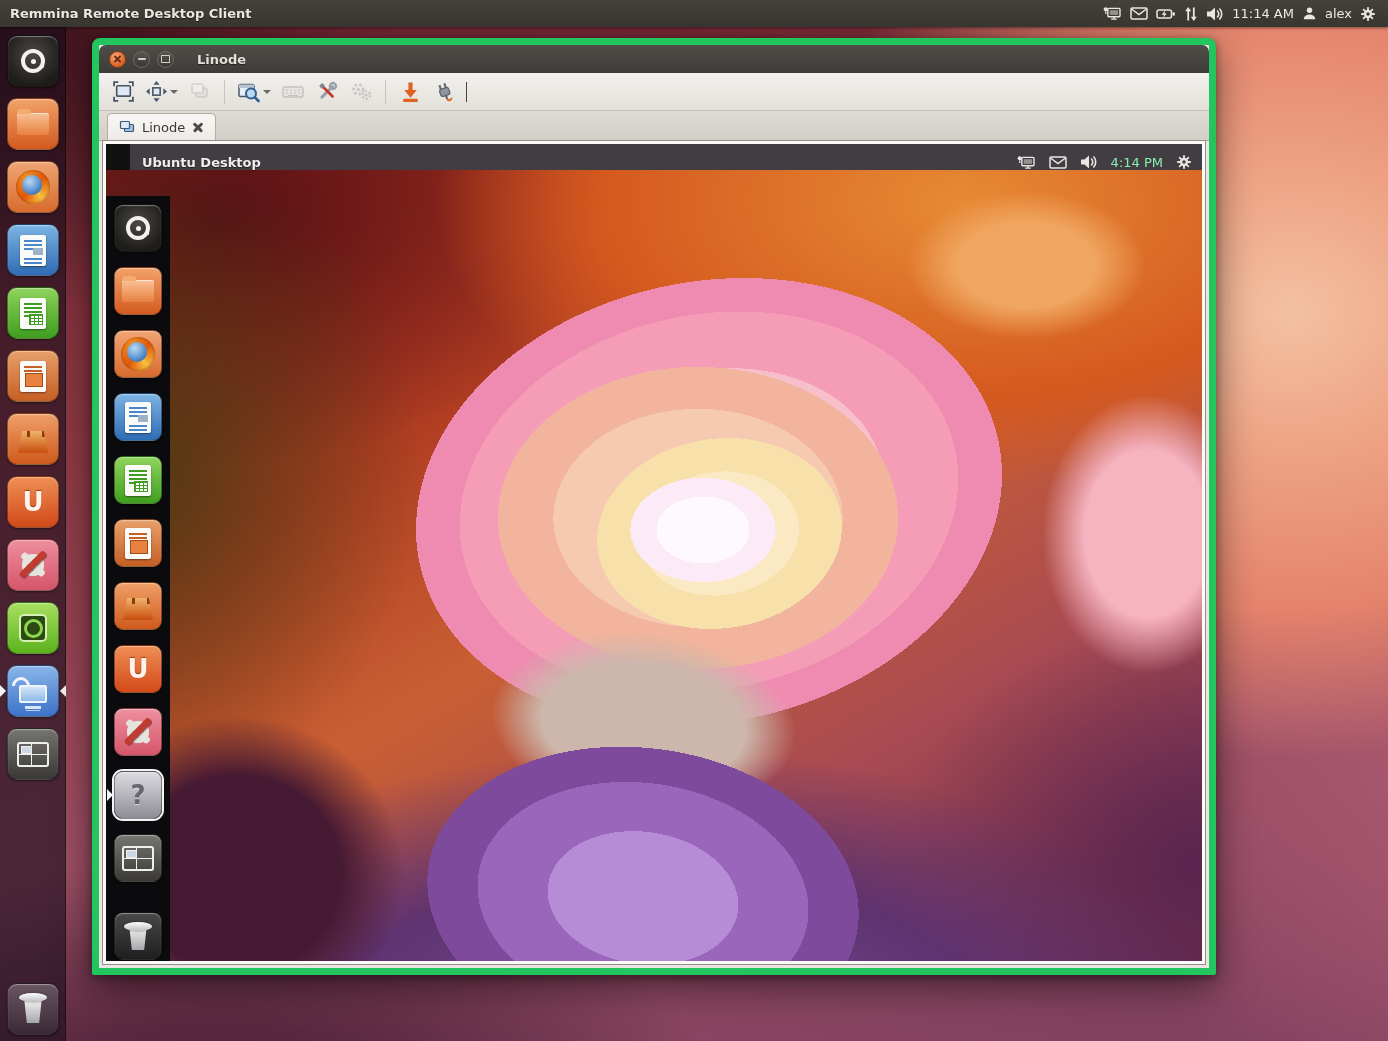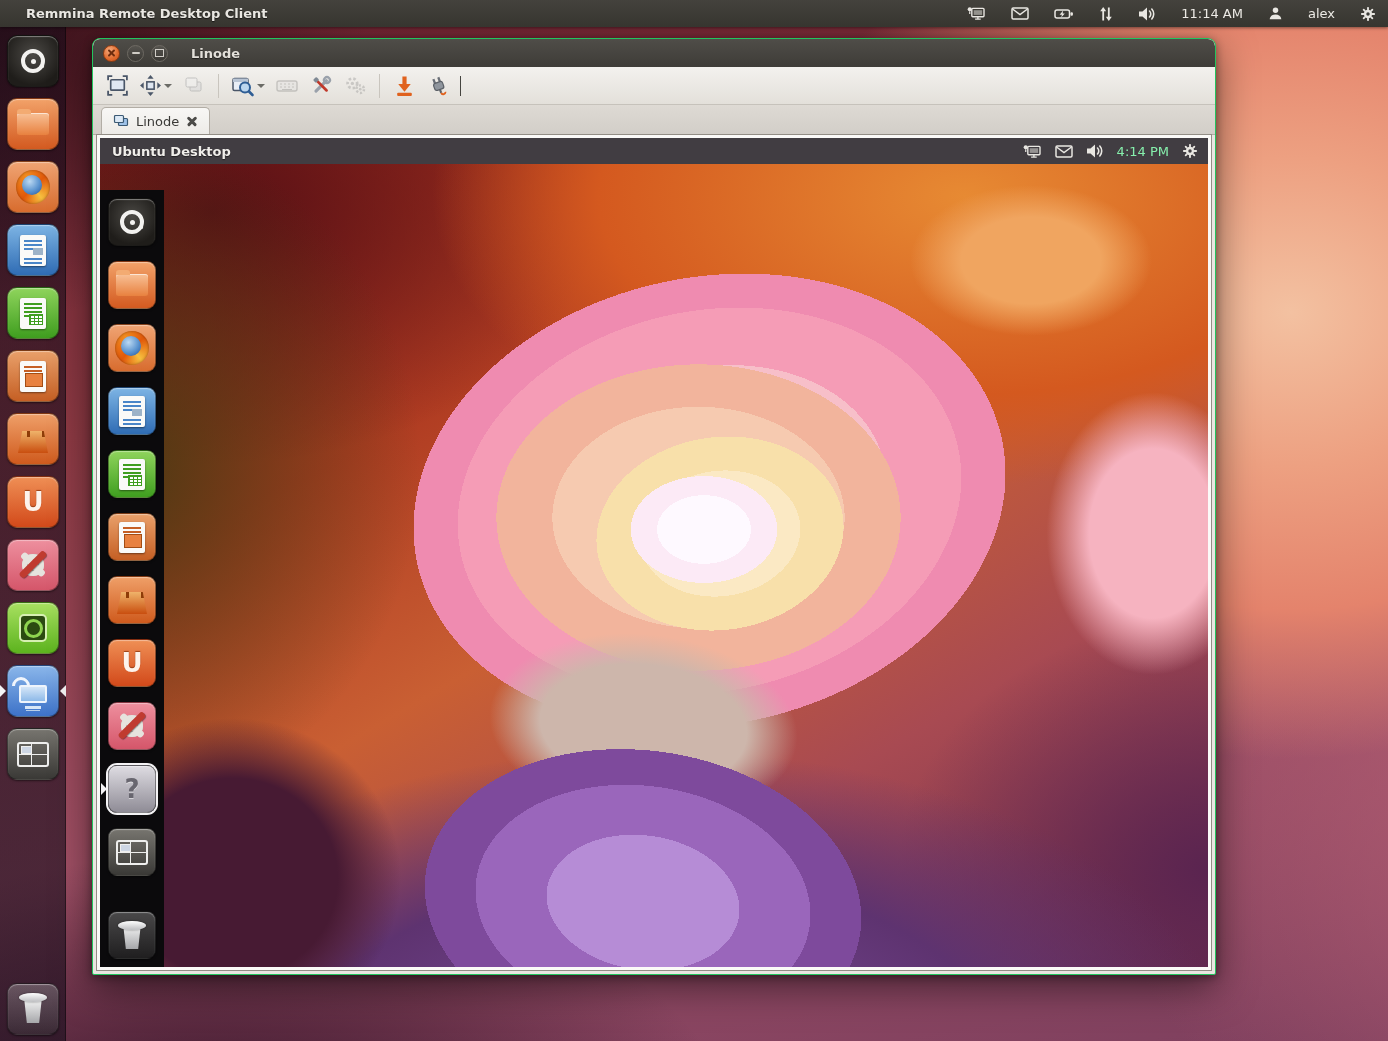--- a/index.html
+++ b/index.html
@@ -15,24 +15,24 @@
       linear-gradient(170deg,#6d2130 0%,#8e3a44 35%,#a05066 70%,#7d3f5e 100%);
   }
 
   
   .host-panel {
     position:absolute; left:0; top:0; width:1388px; height:27px;
     background:linear-gradient(#44423d,#36352f);
     display:flex; align-items:center; color:#e9e7e2;
     box-shadow:0 1px 3px rgba(0,0,0,.45); z-index:50;
   }
-  .host-panel .title { font-weight:bold; font-size:13px; margin-left:26px;
+  .host-panel .title { font-weight:bold; font-size:13px; margin-left:10px;
     text-shadow:0 1px 1px rgba(0,0,0,.6); }
   .host-panel .spacer { flex:1; }
-  .tray { display:flex; align-items:center; gap:25px; margin-right:12px; }
+  .tray { display:flex; align-items:center; gap:8px; margin-right:12px; }
   .tray .t-icon { display:flex; align-items:center; }
   .tray .clock, .tray .uname { font-size:13px; color:#eceae5; }
 
   
   .launcher { position:absolute; display:flex; flex-direction:column; align-items:center; }
   .launcher.host {
     left:0; top:27px; width:66px; height:1014px; padding:8px 0 6px;
     background:linear-gradient(to bottom, rgba(24,12,26,.58), rgba(30,17,32,.66));
     box-shadow:inset -1px 0 0 rgba(0,0,0,.4);
     gap:11px; z-index:40;
@@ -143,21 +143,21 @@
   .arrow.r { right:-8px; border-right-color:#f4f3f5; }
 
   .l-spacer { flex:1 1 auto; }
 
   
   .win {
     position:absolute; left:92px; top:38px; width:1124px; height:937px;
     border-radius:8px 8px 2px 2px;
     box-shadow:0 12px 38px rgba(0,0,0,.5), 0 2px 8px rgba(0,0,0,.4);
     display:flex; flex-direction:column; z-index:45;
-    border:1px solid #22c55e; background:#e9e6e1; overflow:hidden;
+    border:7px solid #22c55e; background:#e9e6e1; overflow:hidden;
   }
   .titlebar { height:28px; flex:0 0 28px; border-radius:7px 7px 0 0;
     background:linear-gradient(#4f4d48,#3e3c38); display:flex; align-items:center; padding:0 10px; }
   .wbtn { width:17px; height:17px; border-radius:50%; margin-right:7px; position:relative;
     display:flex; align-items:center; justify-content:center; }
   .wbtn.close { background:radial-gradient(circle at 38% 30%, #f4aa7d, #e06a2d 60%, #c85320); border:1px solid #8f3c12; }
   .wbtn.close::before, .wbtn.close::after { content:""; position:absolute; width:9px; height:2px;
     background:#6e2c0d; border-radius:1px; }
   .wbtn.close::before { transform:rotate(45deg); }
   .wbtn.close::after { transform:rotate(-45deg); }
@@ -186,22 +186,22 @@
   .xmark::before, .xmark::after { content:""; position:absolute; left:0; top:5px; width:12px; height:2.6px;
     background:#4c4b48; border-radius:1.5px; }
   .xmark::before { transform:rotate(45deg); }
   .xmark::after { transform:rotate(-45deg); }
 
   .viewport { flex:1 1 auto; margin:0 4px 4px; border:3px solid #fbfaf8;
     outline:1px solid #938e86; background:#111; position:relative; overflow:hidden; }
 
   
   .remote { position:absolute; inset:0; display:flex; flex-direction:column; }
-  .r-panel { height:26px; flex:0 0 26px; background:#413d42; display:flex; align-items:center;
-    color:#f0eeea; z-index:5; }
+  .r-panel { height:26px; flex:0 0 26px; background:#413d42; display:flex; align-items:flex-end;
+    color:#f0eeea; z-index:5;margin-left:24px; }
   .r-panel .menu { font-weight:bold; font-size:13px; margin-left:12px; text-shadow:0 1px 1px rgba(0,0,0,.5); }
   .r-panel .spacer { flex:1; }
   .r-panel .tray { margin-right:10px; gap:13px; }
   .r-panel .clock { font-size:13px; color:#86efac; }
   .r-body { flex:1; position:relative; overflow:hidden;
     background:
       radial-gradient(60% 45% at 78% 4%, #e78a33 0%, #d4591f 55%, rgba(190,70,30,0) 80%),
       radial-gradient(45% 70% at 2% 38%, #4c3a12 0%, rgba(76,58,18,0) 60%),
       radial-gradient(50% 45% at 10% 6%, #561015 0%, rgba(86,16,21,0) 70%),
       radial-gradient(70% 52% at 50% 112%, #7c4e9e 0%, #5e3370 45%, rgba(74,40,90,0) 75%),

